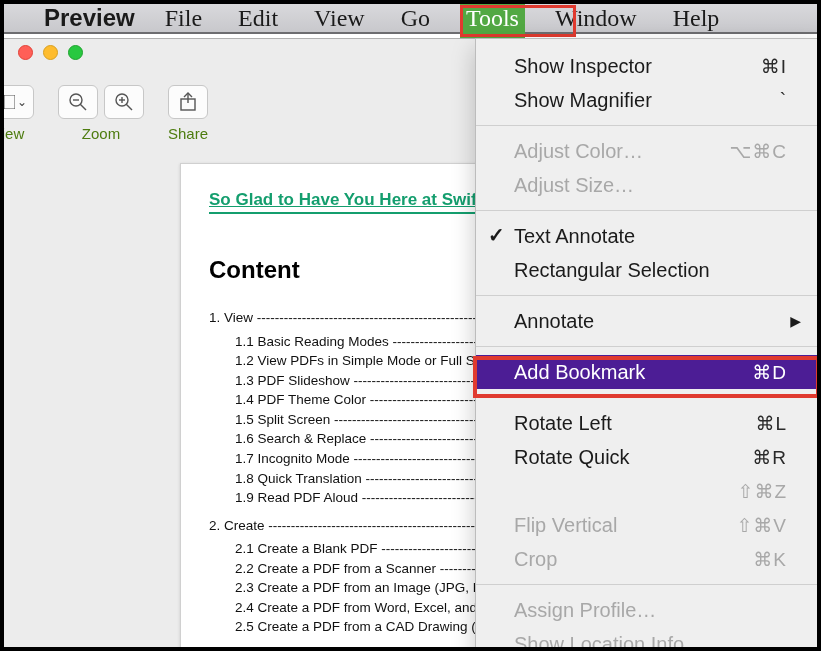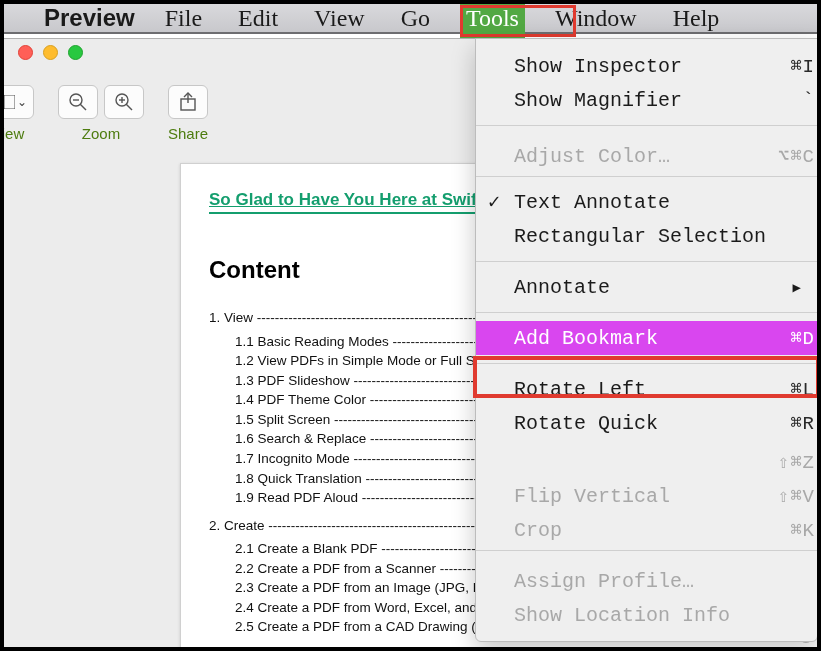--- a/index.html
+++ b/index.html
@@ -108,40 +108,39 @@
     border: 1px solid #bcbcbc;
     border-radius: 0 0 6px 6px;
     box-shadow: 0 10px 24px rgba(0,0,0,.22);
     padding: 10px 0 14px;
     font-size: 20px;
     color: #1b1b1b;
   }
   .menu .mi {
     display: flex; align-items: center;
     height: 34px;
-    padding: 0 2px 0 38px;
+    padding: 0 30px 0 38px;
     position: relative;
     cursor: default;
-    font-family: Liberation Mono, monospace;
   }
   .menu .mi .sc { margin-left: auto; color: #2a2a2a; font-size: 19px; letter-spacing: 1px; }
-  .menu .mi.disabled, .menu .mi.disabled .sc { color: #a8a8a8; align-items: flex-end; }
+  .menu .mi.disabled, .menu .mi.disabled .sc { color: #a8a8a8; }
   .menu hr { border: none; border-top: 1px solid #cfcfcf; margin: 8px 0; }
   .menu .chk::before {
     content: "✓";
     position: absolute; left: 12px; top: 4px;
     font-size: 20px; font-weight: 700;
   }
   .menu .sub::after {
     content: "▶";
     position: absolute; right: 16px;
     font-size: 14px;
   }
   .menu .mi.hi {
-    background: #d946ef;
+    background: #4c1d95;
     color: #fff;
   }
   .menu .mi.hi .sc { color: #fff; }
   .hl-bookmark {
     position: absolute;
     top: 352px; left: 469px; width: 347px; height: 42px;
     border: 4px solid #e03a2f;
     pointer-events: none;
     z-index: 5;
   }
@@ -260,20 +259,23 @@
     </div>
     <div class="mi">
       <span>Show Magnifier</span>
       <span class="sc">`</span>
     </div>
     <hr>
     <div class="mi disabled">
       <span>Adjust Color…</span>
       <span class="sc">⌥⌘C</span>
     </div>
+    <div class="mi disabled">
+      <span>Adjust Size…</span>
+    </div>
     <hr>
     <div class="mi chk">
       <span>Text Annotate</span>
     </div>
     <div class="mi">
       <span>Rectangular Selection</span>
     </div>
     <hr>
     <div class="mi sub">
       <span>Annotate</span>

